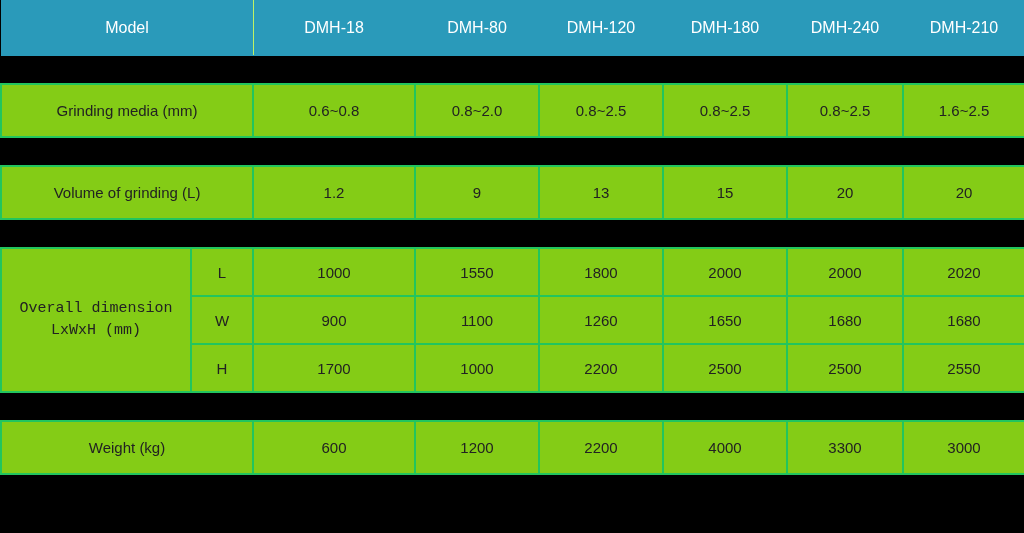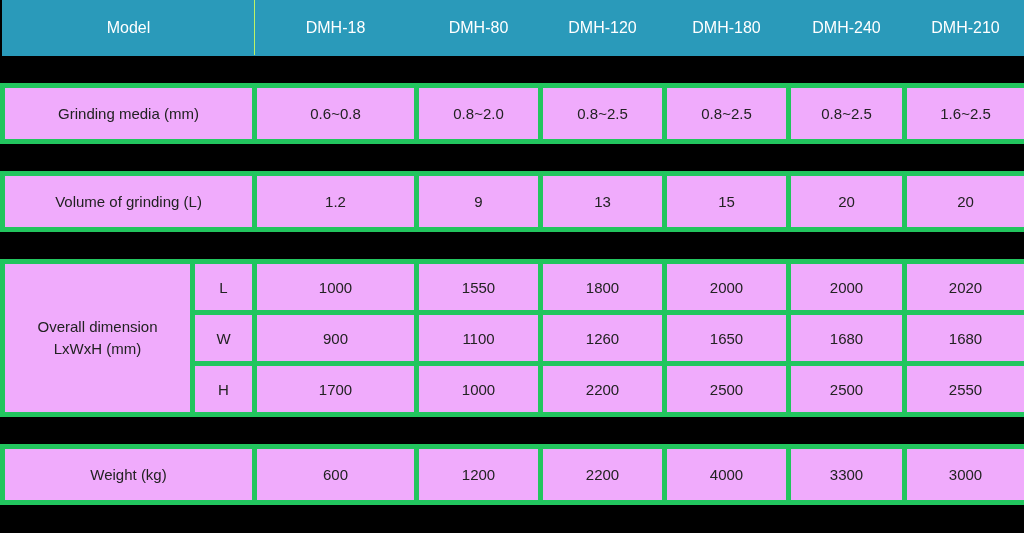--- a/index.html
+++ b/index.html
@@ -25,22 +25,22 @@
     width: 1024px;
     margin: 0;
   }
   table.spec td, table.spec th {
     padding: 0;
     margin: 0;
     text-align: center;
     vertical-align: middle;
     font-size: 15px;
     color: #222222;
-    background: #f0abfc;
-    border: 5px solid #22c55e;
+    background: #84cc16;
+    border: 2px solid #22c55e;
     font-weight: normal;
   }
   
   tr.header-row th {
     background: #2a9aba;
     color: #ffffff;
     height: 54px;
     font-size: 16px;
     border: 1px solid #2a9aba;
   }
@@ -62,20 +62,21 @@
   }
   td.label {
     text-align: center;
     font-size: 15px;
     color: #1d1d1d;
     padding: 0 6px;
   }
   td.dim-label {
     line-height: 1.5;
     font-size: 15px;
+    font-family: Liberation Mono, monospace;
   }
   td.sub {
     width: 62px;
     font-size: 15px;
   }
   .nowrap { white-space: nowrap; }
 </style>
 </head>
 <body>
 

